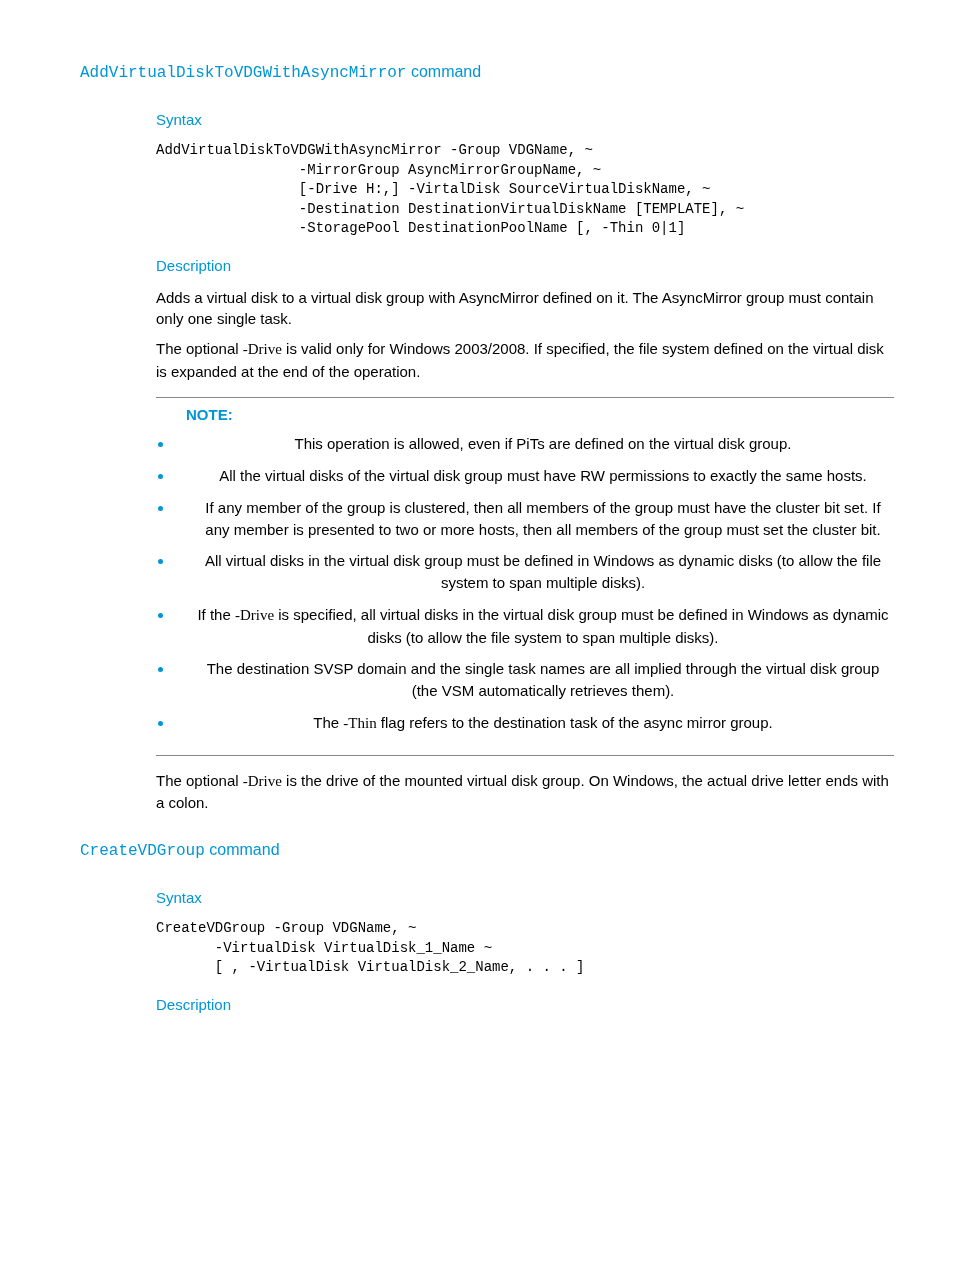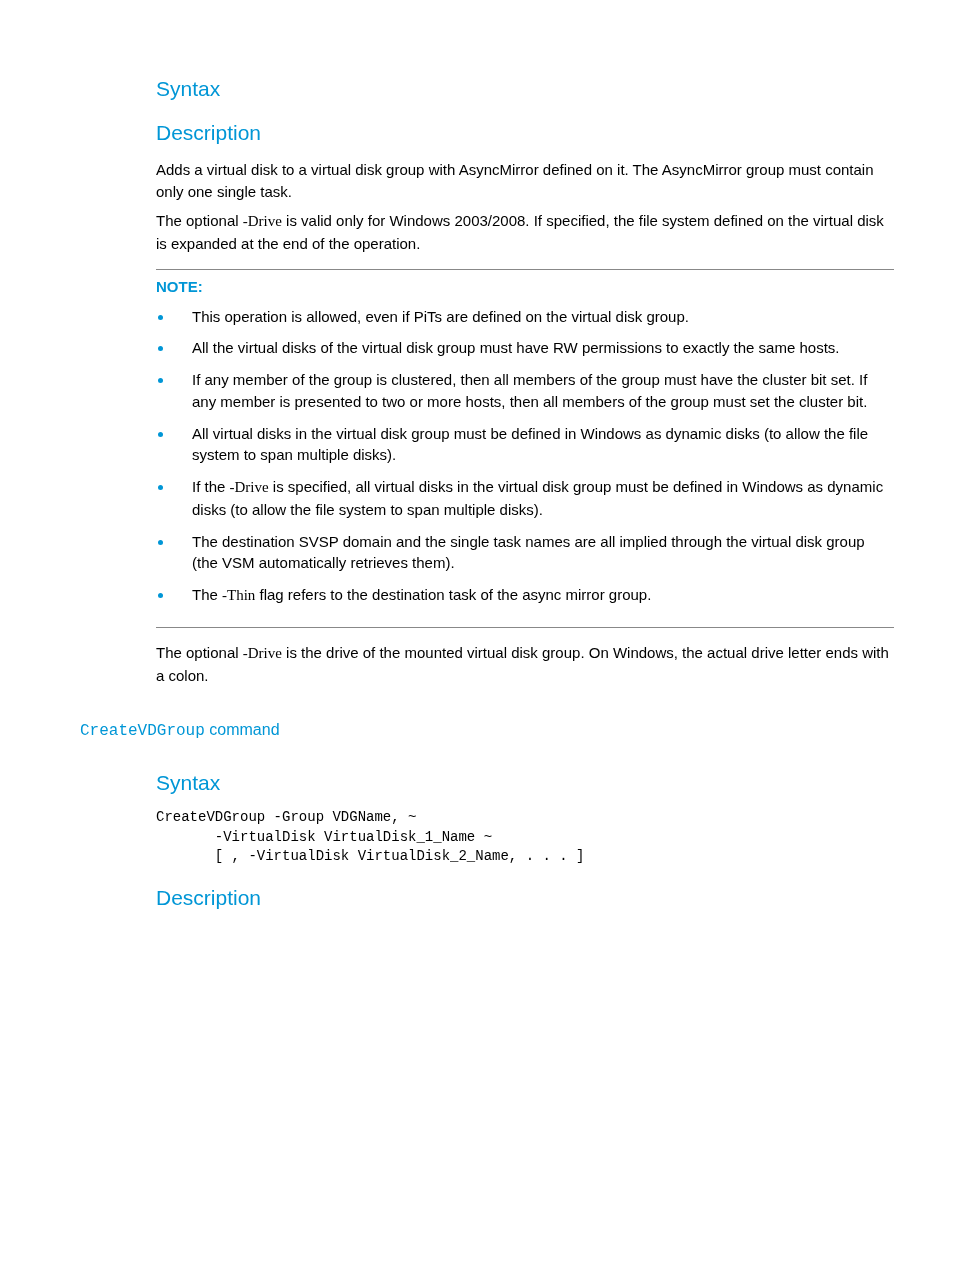--- a/index.html
+++ b/index.html
@@ -14,21 +14,21 @@
   }
   .mono { font-family: Liberation Serif, serif; }
   .heading-cmd {
     color: #0096d6;
     font-size: 16px;
     margin: 0 0 24px 0;
   }
   .heading-cmd .code { font-family: "Courier New", Courier, monospace; }
   .subhead {
     color: #0096d6;
-    font-size: 21px;
+    font-size: 15px;
     margin: 14px 0 10px 0;
   }
   pre {
     font-family: "Courier New", Courier, monospace;
     font-size: 14px;
     margin: 0 0 16px 0;
     white-space: pre;
     line-height: 1.4;
   }
   .indent1 { margin-left: 76px; }
@@ -39,43 +39,53 @@
     margin: 14px 0 14px 76px;
     border-top: 1px solid #888;
     border-bottom: 1px solid #888;
     padding: 6px 0 10px 0;
   }
   .note-label {
     color: #0096d6;
     font-weight: bold;
     font-size: 15px;
     margin-bottom: 8px;
+    margin-left: 30px;
   }
   ul {
     margin: 4px 0 0 0;
     padding-left: 18px;
+    text-align: center;
   }
   ul li {
     margin: 0 0 10px 0;
     padding-left: 18px;
   }
   ul li::marker { color: #0096d6; }
   .page-wrap {
     position: relative;
     min-height: 1271px;
     box-sizing: border-box;
   }
 </style>
 </head>
 <body>
 
 <div class="page-wrap">
 
+  <div class="heading-cmd">
+    <span class="code">AddVirtualDiskToVDGWithAsyncMirror</span><span> command</span>
+  </div>
 
   <div class="subhead indent1">Syntax</div>
+  <pre class="indent0">AddVirtualDiskToVDGWithAsyncMirror -Group VDGName, ~
+                 -MirrorGroup AsyncMirrorGroupName, ~
+                 [-Drive H:,] -VirtalDisk SourceVirtualDiskName, ~
+                 -Destination DestinationVirtualDiskName [TEMPLATE], ~
+                 -StoragePool DestinationPoolName [, -Thin 0|1]</pre>
 
   <div class="subhead indent1">Description</div>
   <p class="p-body">Adds a virtual disk to a virtual disk group with AsyncMirror defined on it. The AsyncMirror group must contain only one single task.</p>
   <p class="p-body">
     <span>The optional </span><span class="mono">-Drive</span><span> is valid only for Windows 2003/2008. If specified, the file system defined on the virtual disk is expanded at the end of the operation.</span>
   </p>
 
   <div class="note-box">
     <div class="note-label">NOTE:</div>
     <ul>
@@ -90,21 +100,21 @@
       <li>
         <span>The </span><span class="mono">-Thin</span><span> flag refers to the destination task of the async mirror group.</span>
       </li>
     </ul>
   </div>
 
   <p class="p-body">
     <span>The optional </span><span class="mono">-Drive</span><span> is the drive of the mounted virtual disk group. On Windows, the actual drive letter ends with a colon.</span>
   </p>
 
-  <div class="heading-cmd" style="margin-top:32px;">
+  <div class="heading-cmd" style="margin-top:24px;">
     <span class="code">CreateVDGroup</span><span> command</span>
   </div>
 
   <div class="subhead indent1">Syntax</div>
   <pre class="indent0">CreateVDGroup -Group VDGName, ~
        -VirtualDisk VirtualDisk_1_Name ~
        [ , -VirtualDisk VirtualDisk_2_Name, . . . ]</pre>
 
   <div class="subhead indent1">Description</div>
 

